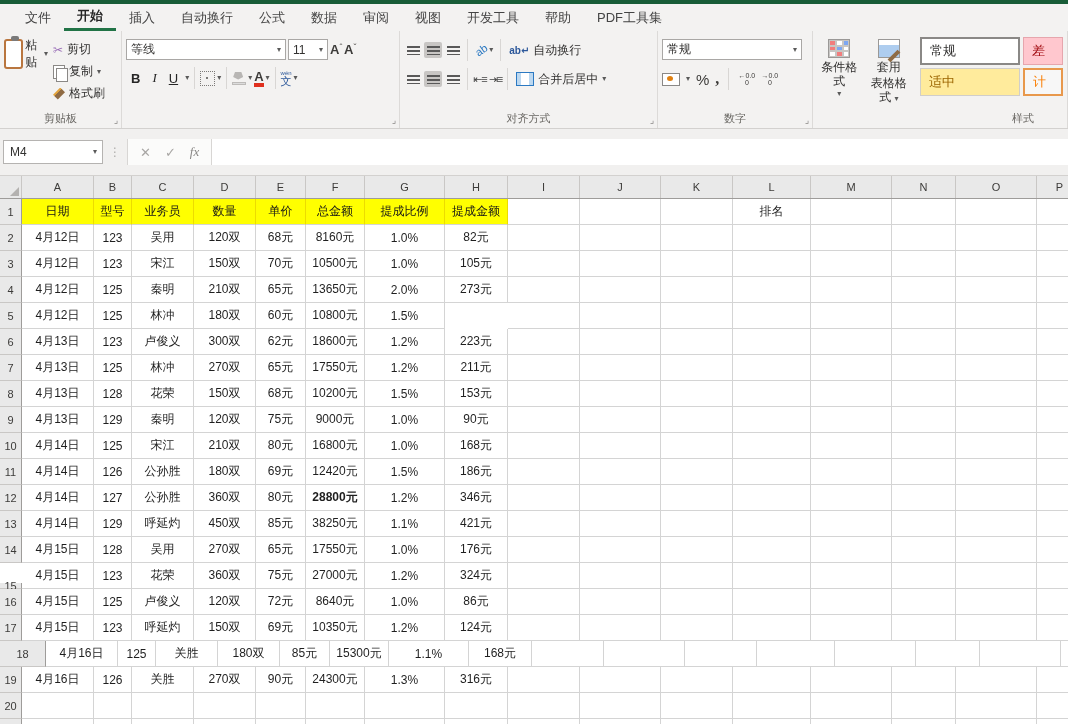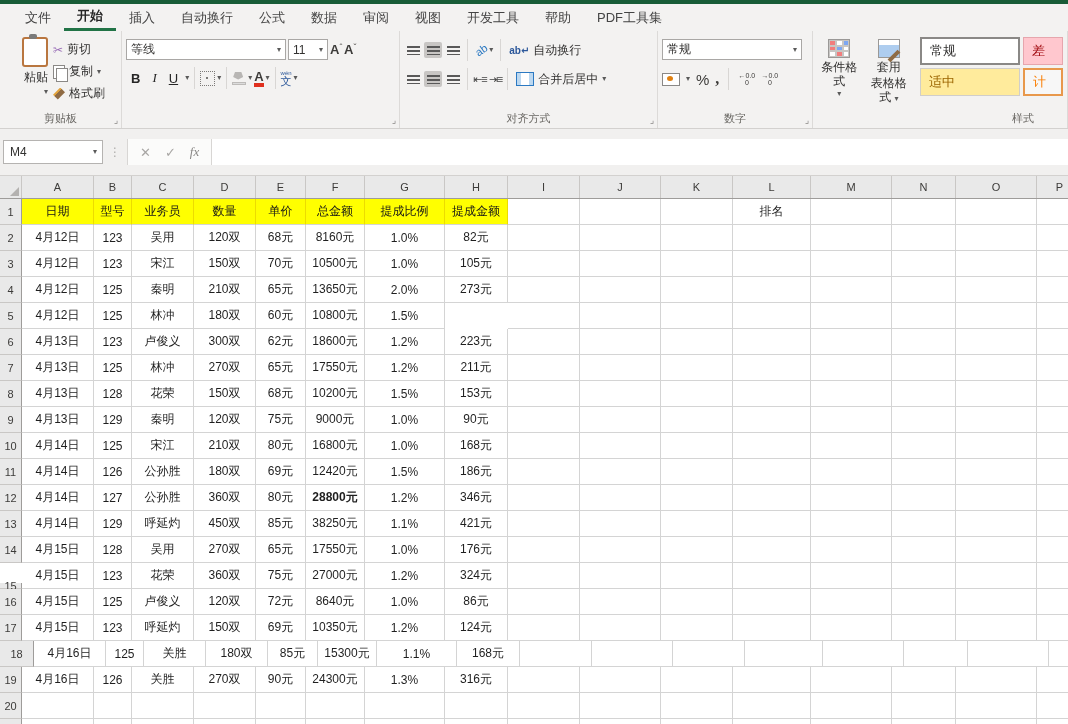--- a/index.html
+++ b/index.html
@@ -16,21 +16,21 @@
   .rgroup{position:relative;display:flex;flex-direction:column;border-right:1px solid #dcdad8;padding:4px 4px 0 4px;box-sizing:border-box;}
   .glabel{position:absolute;bottom:2px;left:0;right:0;text-align:center;font-size:11px;color:#696763;}
   .launcher{position:absolute;right:3px;bottom:3px;font-size:9px;color:#8a8886;}
   .rrow{display:flex;align-items:center;gap:2px;}
   .caret{font-size:8px;color:#5a5a5a;line-height:1;}
   .smallbtn{display:flex;align-items:center;gap:4px;font-size:12px;padding:2px 3px;color:#323130;}
   .ddl{background:#fff;border:1px solid #a9a7a5;height:21px;display:flex;align-items:center;justify-content:space-between;padding:0 4px;font-size:12px;box-sizing:border-box;}
   .sep{width:1px;height:22px;background:#d8d6d4;margin:0 3px;}
   
   .g-clip{width:122px;}
-  .pastebig{width:44px;display:flex;flex-direction:column;align-items:flex-end;font-size:12px;gap:2px;padding-top:2px;}
+  .pastebig{width:44px;display:flex;flex-direction:row;align-items:center;font-size:12px;gap:2px;padding-top:2px;}
   .clipicon{width:22px;height:26px;border:2px solid #b9763f;border-radius:3px;background:#fff;position:relative;}
   .clipicon:before{content:"";position:absolute;left:5px;top:-5px;width:8px;height:5px;background:#7a7a7a;border-radius:2px;}
   .cuticon{color:#9a6fb8;font-size:12px;}
   .copyicon{width:10px;height:12px;border:1px solid #8a8886;background:#fff;position:relative;}
   .copyicon:before{content:"";position:absolute;left:2px;top:2px;width:10px;height:12px;border:1px solid #8a8886;background:#fff;}
   .brushicon{width:12px;height:12px;background:linear-gradient(135deg,#e2a33c 40%,#8f6b44 40%);clip-path:polygon(0 60%,60% 0,100% 40%,40% 100%);}
   
   .g-font{width:278px;}
   .fbtn{font-size:13px;padding:1px 5px;color:#262626;}
   .bI{font-style:italic;font-family:"Liberation Serif",serif;}
@@ -640,21 +640,21 @@
       <div class="cell" style="width: 72px;"></div>
       <div class="cell" style="width: 81px;"></div>
       <div class="cell" style="width: 72px;"></div>
       <div class="cell" style="width: 78px;"></div>
       <div class="cell" style="width: 81px;"></div>
       <div class="cell" style="width: 64px;"></div>
       <div class="cell" style="width: 81px;"></div>
       <div class="cell" style="width: 46px;"></div>
     </div>
     <div class="srow">
-      <div class="rh" style="width: 34px;">18</div>
+      <div class="rh" style="width: 46px;">18</div>
       <div class="cell" style="width: 72px;">4月16日</div>
       <div class="cell" style="width: 38px;">125</div>
       <div class="cell" style="width: 62px;">关胜</div>
       <div class="cell" style="width: 62px;">180双</div>
       <div class="cell" style="width: 50px;">85元</div>
       <div class="cell" style="width: 59px;">15300元</div>
       <div class="cell" style="width: 80px;">1.1%</div>
       <div class="cell" style="width: 63px;">168元</div>
       <div class="cell" style="width: 72px;"></div>
       <div class="cell" style="width: 81px;"></div>

